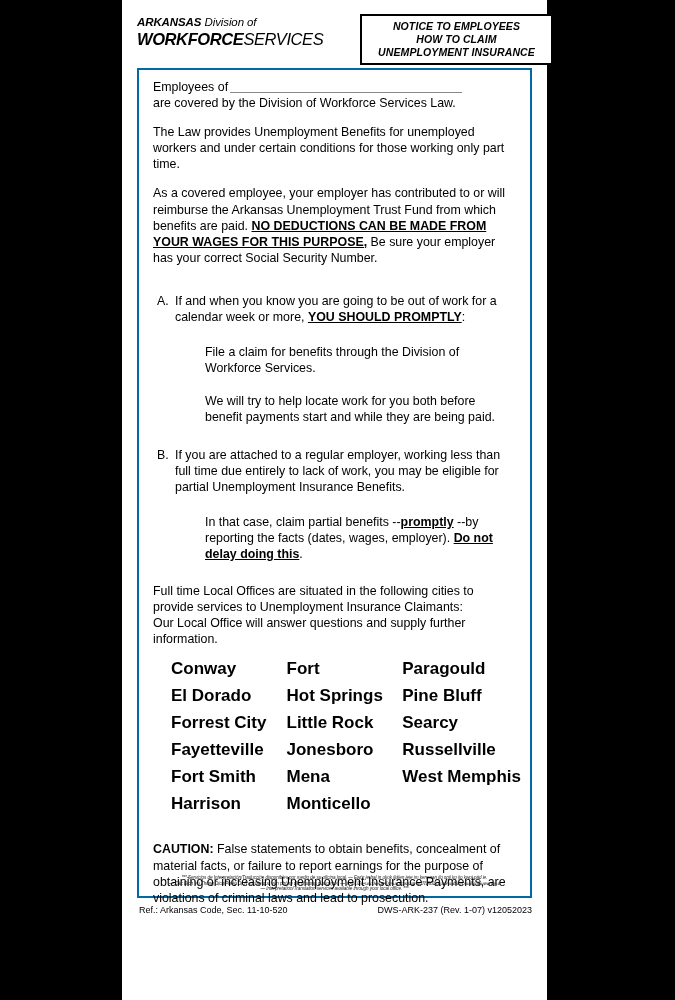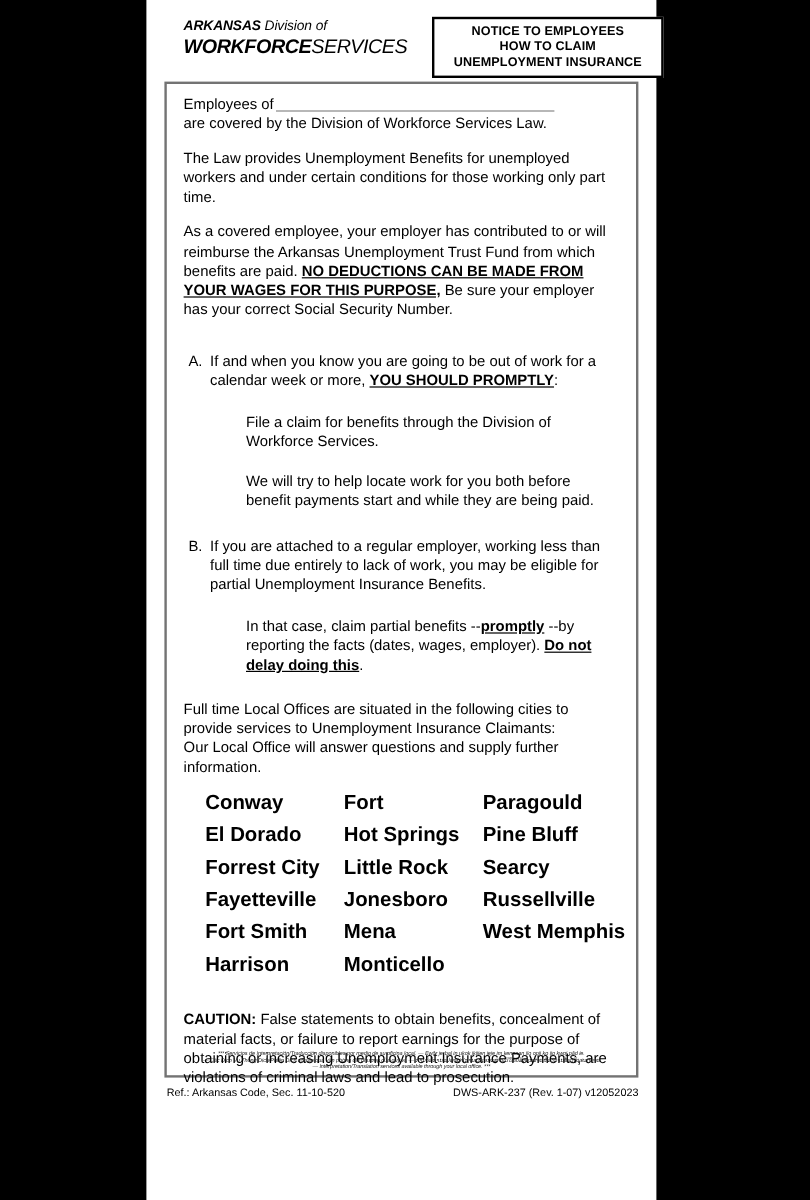--- a/index.html
+++ b/index.html
@@ -30,21 +30,21 @@
   
   .masthead {
     position: absolute;
     left: 15px;
     top: 12px;
     width: 395px;
     height: 56px;
   }
   .agency {
     position: absolute;
-    left: 16px;
+    left: 0;
     top: 3px;
     width: 215px;
     color: #000;
   }
   .agency-line1 {
     font-size: 11.5px;
     font-style: italic;
     letter-spacing: -0.1px;
     white-space: nowrap;
     line-height: 14px;
@@ -79,30 +79,31 @@
     background: #fff;
   }
   .notice-box span {
     display: block;
     font-size: 10.5px;
     font-weight: bold;
     line-height: 13px;
     text-align: center;
     letter-spacing: 0.1px;
     white-space: nowrap;
+    font-style: italic;
   }
 
   
   .body-box {
     position: absolute;
     left: 15px;
     top: 68px;
     width: 395px;
     height: 830px;
-    border: 2px solid #737373;
+    border: 2px solid #0369a1;
     box-sizing: border-box;
     padding: 9px 14px 4px 14px;
     background: #fff;
   }
 
   .p {
     font-size: 12.4px;
     line-height: 16.1px;
     color: #000;
     margin: 0 0 13px 0;

